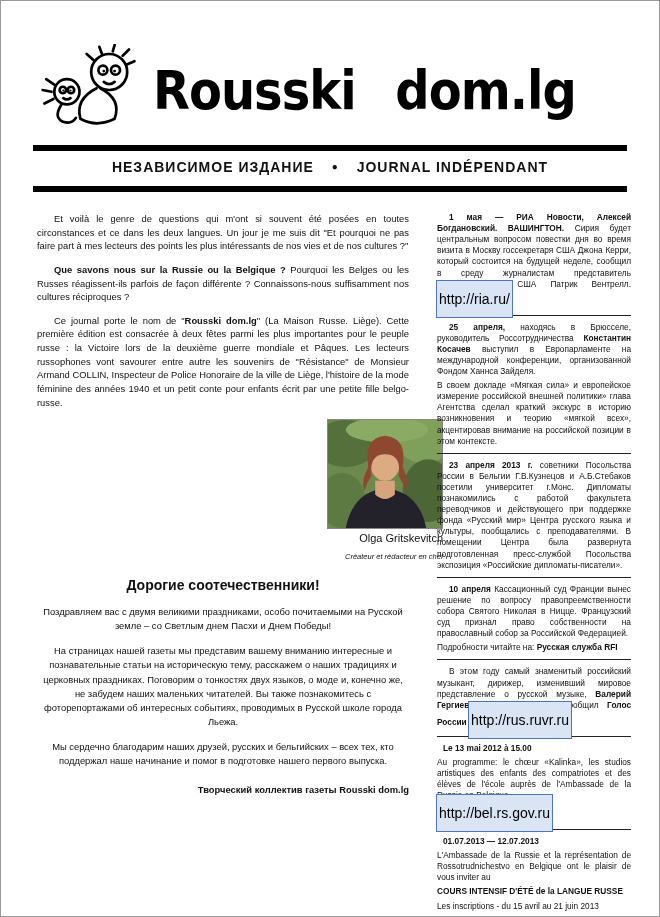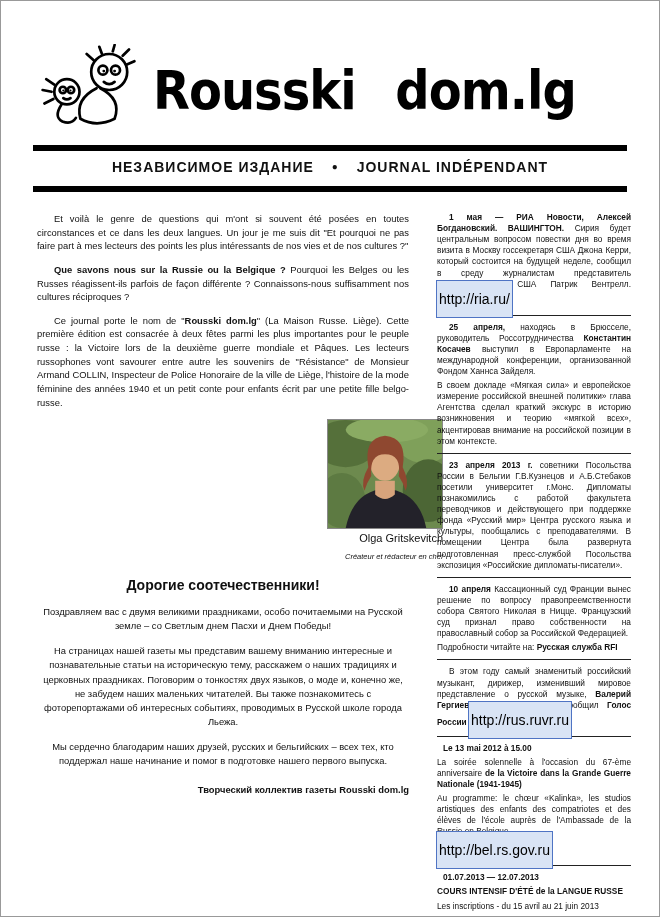--- a/index.html
+++ b/index.html
@@ -159,29 +159,29 @@
       <div class="sep"></div>
 
       <article class="ni">
         <p class="nindent"><span>В этом году самый знаменитый российский музыкант, дирижер, изменивший мировое представление о русской музыке, </span><strong>Валерий Гергиев</strong><span> отмечает 60-летие сообщил </span><strong>Голос России </strong><a class="linkbox">http://rus.ruvr.ru</a></p>
       </article>
 
       <div class="sep"></div>
 
       <article class="ni">
         <p class="date-line"><strong>Le 13 mai 2012 à 15.00</strong></p>
-        <p><span>La soirée solennelle à l'occasion du 67-ème anniversaire </span><strong>de la Victoire dans la Grande Guerre Nationale (1941-1945)</strong></p>
         <p>Au programme: le chœur «Kalinka», les studios artistiques des enfants des compatriotes et des élèves de l'école auprès de l'Ambassade de la Russie en Belgique.</p>
         <p class="link-line"><a class="linkbox">http://bel.rs.gov.ru</a></p>
       </article>
 
       <div class="sep"></div>
 
       <article class="ni">
         <p class="date-line"><strong>01.07.2013 — 12.07.2013</strong></p>
+        <p>L'Ambassade de la Russie et la représentation de Rossotrudnichestvo en Belgique ont le plaisir de vous inviter au</p>
         <p><strong>COURS INTENSIF D'ÉTÉ de la LANGUE RUSSE</strong></p>
         <p>Les inscriptions - du 15 avril au 21 juin 2013</p>
 
       </article>
 
     </aside>
   </div>
 </div>
 
 </body></html>

